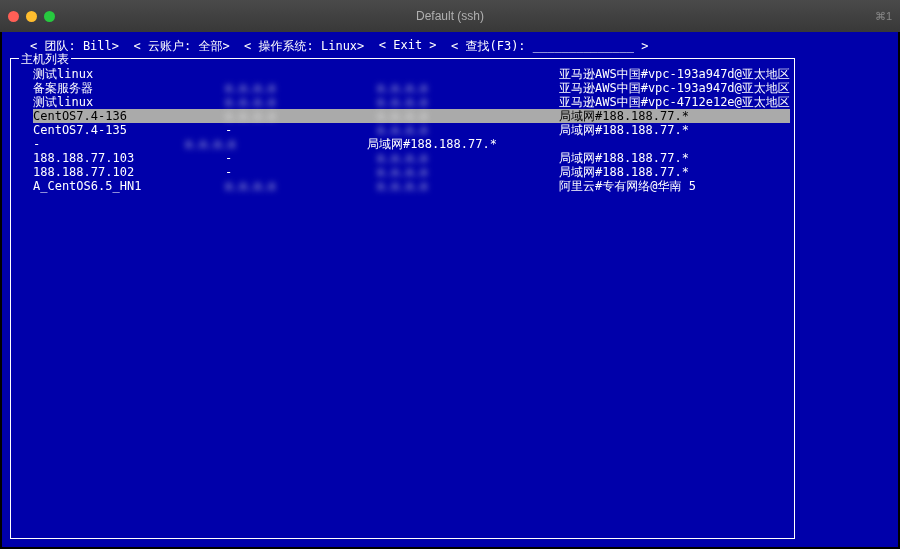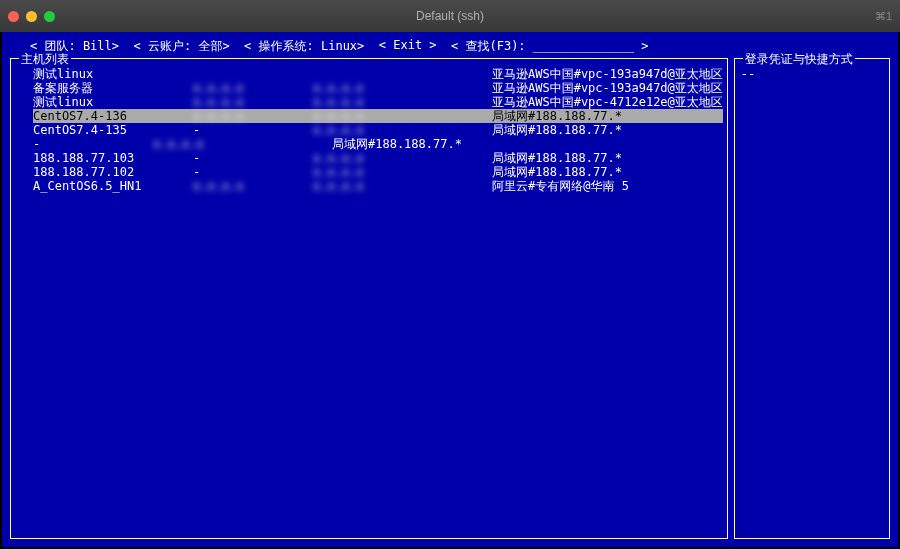--- a/index.html
+++ b/index.html
@@ -89,29 +89,30 @@
       background: #0000aa;
       padding: 0 2px;
       color: #fff;
     }
     .host-list { }
     .host-row {
       display: flex;
       height: 14px;
       line-height: 14px;
       white-space: nowrap;
+      gap: 32px;
     }
     .host-row.selected {
       background: #aaaaaa;
       color: #000;
     }
     .col-name { width: 160px; overflow: hidden; }
     .col-ip1 { width: 120px; overflow: hidden; }
     .col-ip2 { width: 150px; overflow: hidden; }
-    .col-loc { flex: 1; overflow: hidden; margin-left: 29px; }
+    .col-loc { flex: 1; overflow: hidden; }
     .blurred {
       filter: blur(3px);
       color: #eee;
       user-select: none;
     }
     .cred-placeholder { color: #fff; padding-left: 2px; }
   </style>
 </head>
 <body>
 
@@ -189,19 +190,15 @@
               <div class="col-loc">局域网#188.188.77.*</div>
             </div>
             <div class="host-row">
               <div class="col-name">A_CentOS6.5_HN1</div>
               <div class="col-ip1 blurred">x.x.x.x</div>
               <div class="col-ip2 blurred">x.x.x.x</div>
               <div class="col-loc">阿里云#专有网络@华南 5</div>
             </div>
           </div>
       </div>
-      <div class="panel panel-right">
-        <div class="panel-title">登录凭证与快捷方式</div>
-        <div class="cred-placeholder">--</div>
-      </div>
     </div>
   </div>
 </div>
 
 </body></html>

